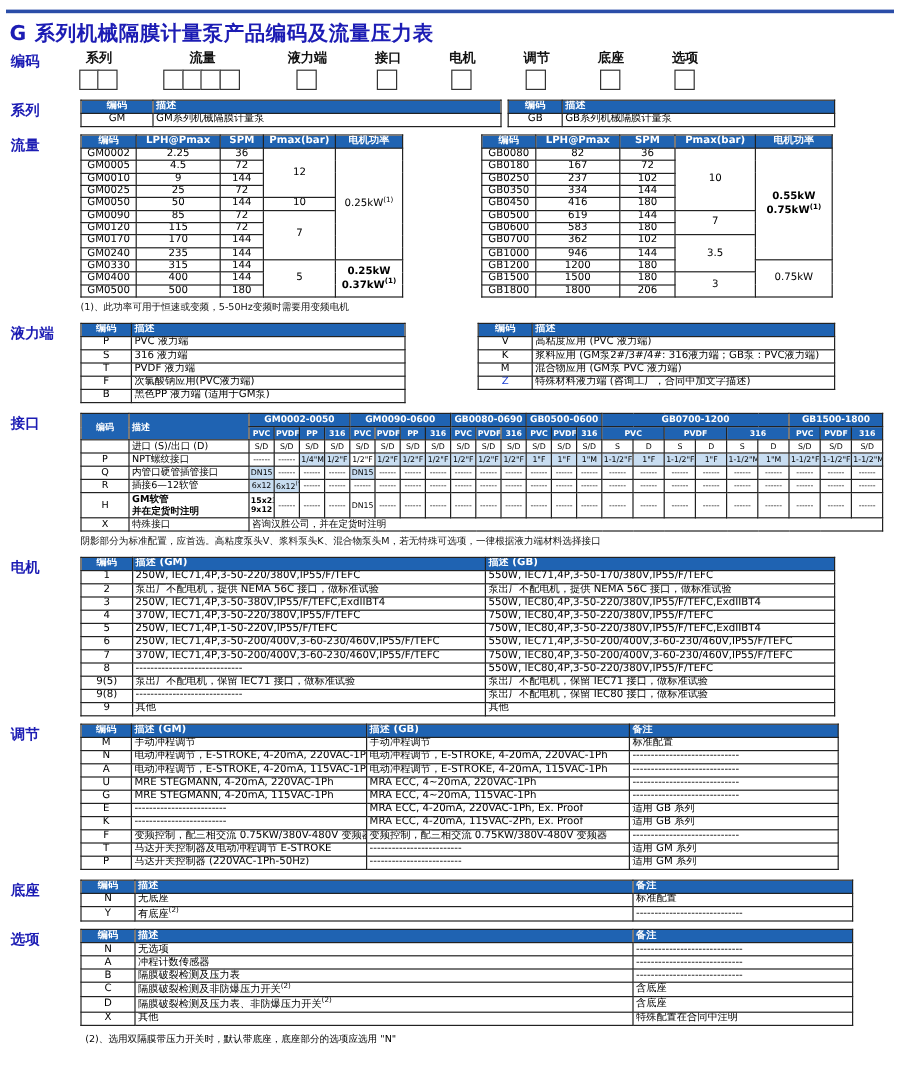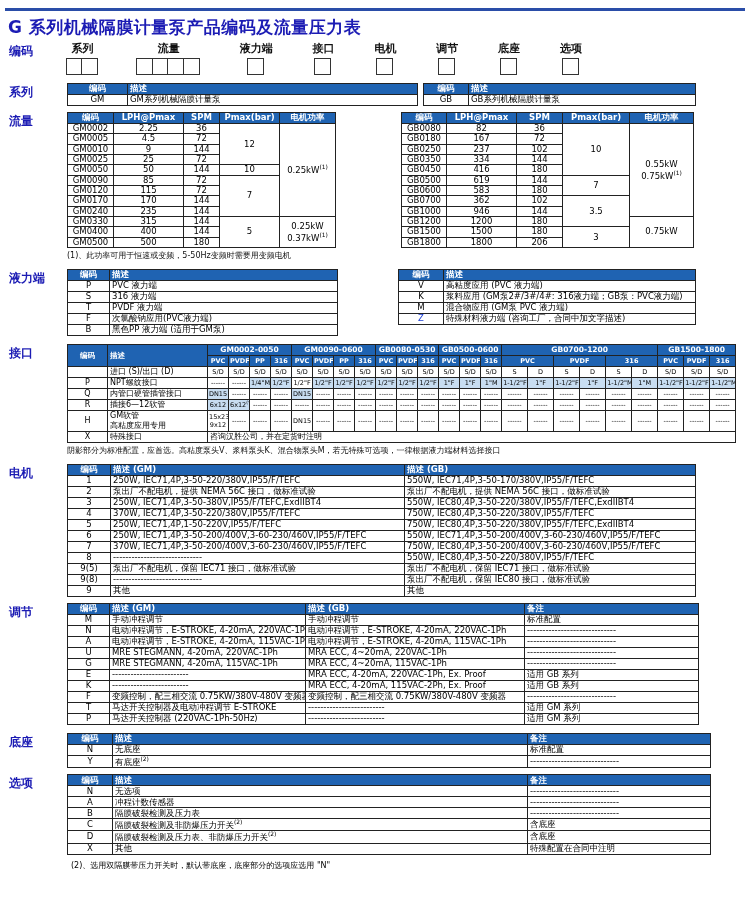--- a/index.html
+++ b/index.html
@@ -23,21 +23,21 @@
   .glabel{font-weight:bold;font-size:11px;color:#111;margin-bottom:2px;}
   .boxes{display:flex;justify-content:center;}
   .box{width:15px;height:15px;border:1.5px solid #333;background:#fff;display:inline-block;margin-left:-1.5px;}
 
   
   table.tbl{border-collapse:collapse;table-layout:fixed;font-size:8.5px;}
   .tbl th,.tbl td{border:1px solid #222;padding:0 2px;height:11px;line-height:1.1;text-align:center;overflow:hidden;white-space:nowrap;box-sizing:border-box;}
   .tbl thead th{background:#1f63b2;color:#fff;font-weight:bold;}
   .tbl .l{text-align:left;}
   .tbl td.hl{background:#c8ddf1;}
-  .tbl td div, .tbl th div{line-height:1.25;}
+  .tbl td div, .tbl th div{line-height:1.25;font-weight:bold;}
   sup{font-size:.7em;}
   .blue{color:#1d3fd4;}
 
   
   .flowtbl td{height:10px;}
 
   
   .iface th,.iface td{font-size:6.5px;padding:0 1px;height:11px;}
   .iface thead tr:first-child th{font-size:7.5px;}
   .iface .g8{font-size:8px;padding:0 2px;}
@@ -441,21 +441,21 @@
           <col style="width: 26px;">
           <col style="width: 26px;">
           <col style="width: 26px;">
         </colgroup>
         <thead>
           <tr>
             <th rowspan="2" class="g8">编码</th>
             <th rowspan="2" class="g8 l">描述</th>
             <th colspan="4">GM0002-0050</th>
             <th colspan="4">GM0090-0600</th>
-            <th colspan="3">GB0080-0530</th>
+            <th colspan="3">GB0080-0690</th>
             <th colspan="3">GB0500-0600</th>
             <th colspan="6">GB0700-1200</th>
             <th colspan="3">GB1500-1800</th>
           </tr>
           <tr>
             <th>PVC</th>
             <th>PVDF</th>
             <th>PP</th>
             <th>316</th>
             <th>PVC</th>
@@ -582,21 +582,21 @@
             <td>------</td>
             <td>------</td>
             <td>------</td>
             <td>------</td>
             <td>------</td>
           </tr>
           <tr>
             <td class="g8">H</td>
             <td class="g8 l">
               <div>GM软管</div>
-              <div>高粘度应用专用</div>
+              <div>并在定货时注明</div>
             </td>
             <td>
               <div>15x23</div>
               <div>9x12</div>
             </td>
             <td>------</td>
             <td>------</td>
             <td>------</td>
             <td>DN15</td>
             <td>------</td>

